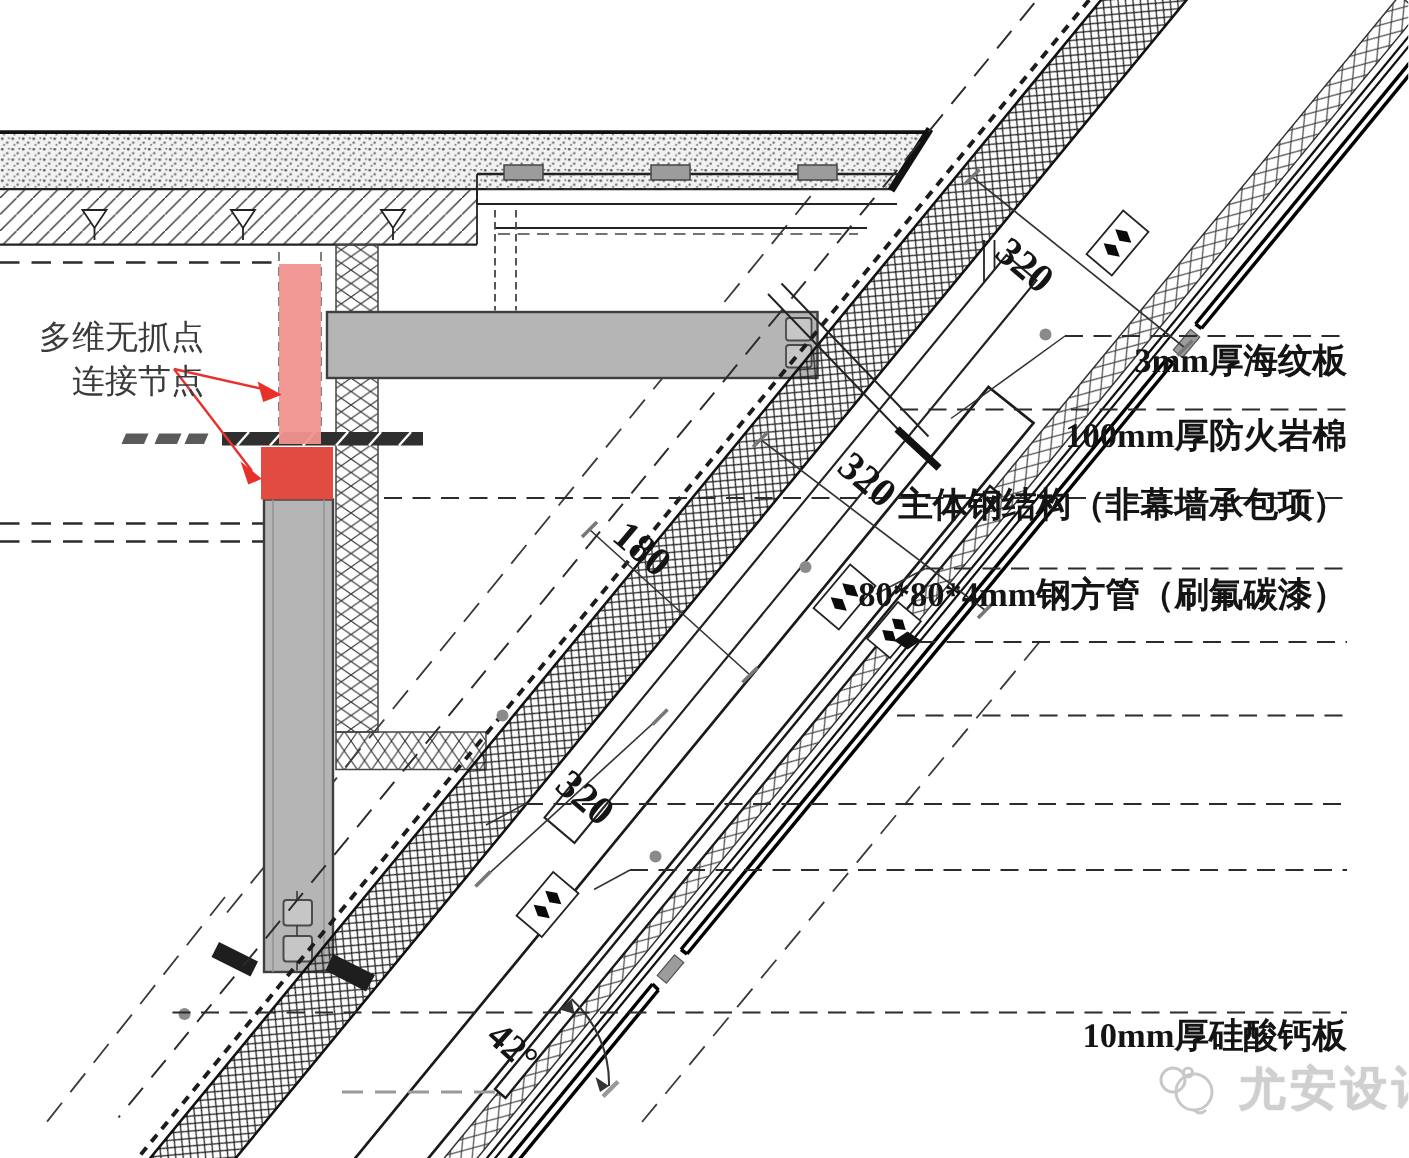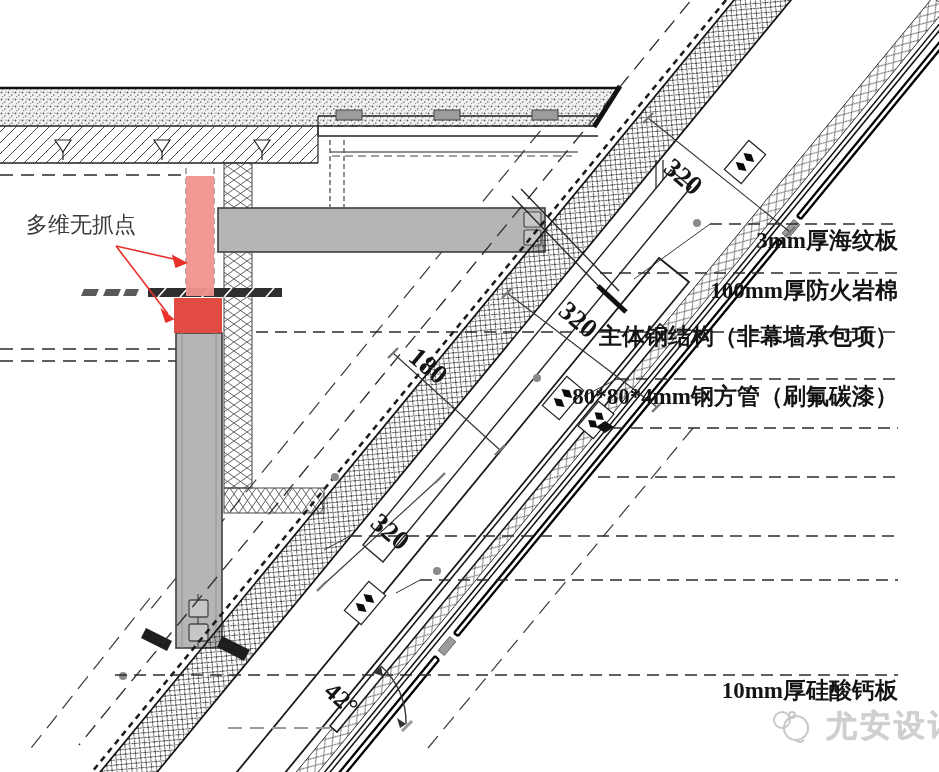--- a/index.html
+++ b/index.html
@@ -279,20 +279,21 @@
       <line x1="710" y1="224" x2="634" y2="279"></line>
       <line x1="617" y1="379" x2="584" y2="396"></line>
       <line x1="350" y1="536" x2="324" y2="550"></line>
       <line x1="420" y1="580" x2="396" y2="593"></line>
     </g>
     <polygon points="596,427 605,421 614,427 605,433" fill="#111"></polygon>
   </svg>
 
   <div class="annotation">
     <div>多维无抓点</div>
+    <div>连接节点</div>
   </div>
 
   <div class="mat-label" style="top:196px">3mm厚海纹板</div>
   <div class="mat-label" style="top:246px">100mm厚防火岩棉</div>
   <div class="mat-label" style="top:292px">主体钢结构（非幕墙承包项）</div>
   <div class="mat-label" style="top:352px">80*80*4mm钢方管（刷氟碳漆）</div>
   <div class="mat-label" style="top:646px">10mm厚硅酸钙板</div>
 
   <div class="dim-label" style="left:683px;top:177px">320</div>
   <div class="dim-label" style="left:578px;top:320px">320</div>

